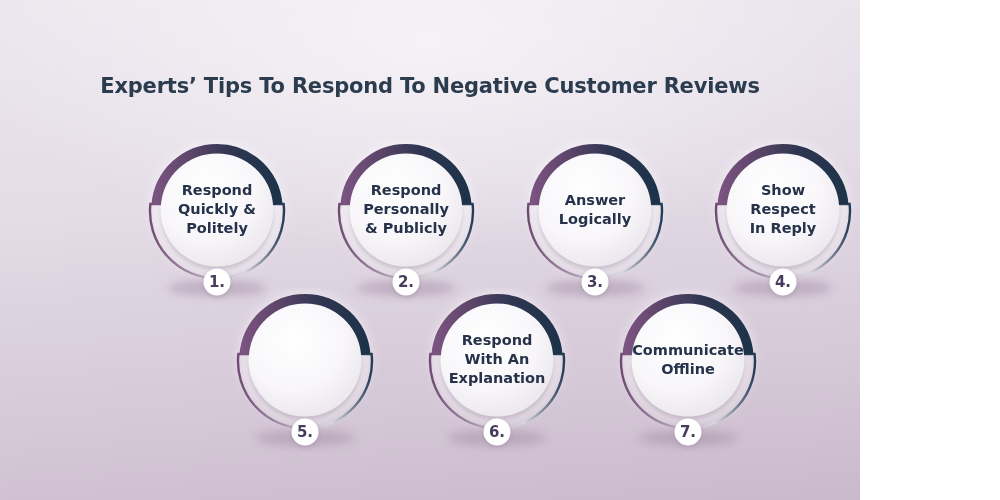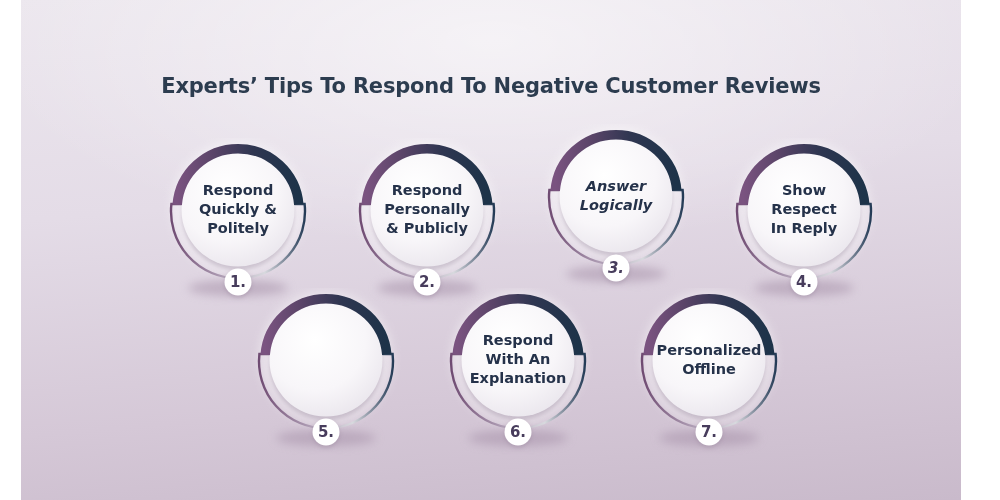--- a/index.html
+++ b/index.html
@@ -1,22 +1,21 @@
 <!DOCTYPE html>
 <html><head>
 <meta charset="utf-8">
 <style>
   html,body { margin:0; padding:0; background:#fff; }
   .canvas {
-    position:relative; width:940px; height:500px; overflow:hidden;
+    position:relative; width:860px; height:500px; overflow:hidden;
     font-family:"DejaVu Sans","Liberation Sans",sans-serif;
     background:
       radial-gradient(90% 70% at 50% 8%, rgba(255,255,255,0.55), rgba(255,255,255,0) 60%),
       linear-gradient(175deg, #ece7ee 0%, #e4dce7 38%, #d5c8d7 75%, #c9bacb 100%);
-    margin-left: 21px;
   }
   .title {
     position:absolute; top:74px; left:0; width:100%;
     text-align:center; font-size:21px; font-weight:700;
     color:#2c3c4f; letter-spacing:-0.2px;
   }
   .badge { position:absolute; width:160px; height:178px; }
   .badge svg { position:absolute; left:0; top:0; }
   .label {
     position:absolute; left:21px; top:15px; width:118px; height:113px;
@@ -112,21 +111,21 @@
       <path d="M 19.2 66.7 A 61 61 0 0 1 140.8 66.7" fill="none" stroke="url(#gArc)" stroke-width="9.5"></path>
       <circle cx="80" cy="146" r="13.5" fill="#9c8aa0" opacity="0.5" filter="url(#blurTiny)"></circle>
       <circle cx="80" cy="144" r="13.5" fill="#ffffff"></circle>
     </svg>
     <div class="label">Respond
 Personally
 &amp; Publicly</div>
     <div class="num">2.</div>
   </div>
 
-  <div class="badge" style="left: 515px; top: 124px; font-style: italic;">
+  <div class="badge" style="left: 515px; top: 138px;">
     <svg width="160" height="178" viewBox="0 0 160 178">
       <defs>
         <linearGradient id="gArc" x1="0" y1="0" x2="1" y2="0">
           <stop offset="0%" stop-color="#7a5380"></stop>
           <stop offset="30%" stop-color="#5a4468"></stop>
           <stop offset="62%" stop-color="#2f3651"></stop>
           <stop offset="100%" stop-color="#1d3349"></stop>
         </linearGradient>
         <linearGradient id="gCup" x1="0" y1="0" x2="1" y2="0">
           <stop offset="0%" stop-color="#6f4b72"></stop>
@@ -312,18 +311,18 @@
       </defs>
       <circle cx="80" cy="70" r="67" fill="#ffffff" opacity="0.4" filter="url(#blurSoft)"></circle>
       <ellipse cx="80" cy="150" rx="50" ry="8" fill="#a793aa" opacity="0.55" filter="url(#blurSoft)"></ellipse>
       <path d="M 24 66 H 13.4 A 67 67 0 1 0 146.6 66 H 136" fill="none" stroke="url(#gCup)" stroke-width="2.4"></path>
       <circle cx="80" cy="76" r="56" fill="#8f7f95" opacity="0.35" filter="url(#blurTiny)"></circle>
       <circle cx="80" cy="72" r="56.5" fill="url(#gFace)"></circle>
       <path d="M 19.2 66.7 A 61 61 0 0 1 140.8 66.7" fill="none" stroke="url(#gArc)" stroke-width="9.5"></path>
       <circle cx="80" cy="146" r="13.5" fill="#9c8aa0" opacity="0.5" filter="url(#blurTiny)"></circle>
       <circle cx="80" cy="144" r="13.5" fill="#ffffff"></circle>
     </svg>
-    <div class="label">Personalized
+    <div class="label">Communicate
 Offline</div>
     <div class="num">7.</div>
   </div>
 </div>
 </div>
 
 </body></html>

